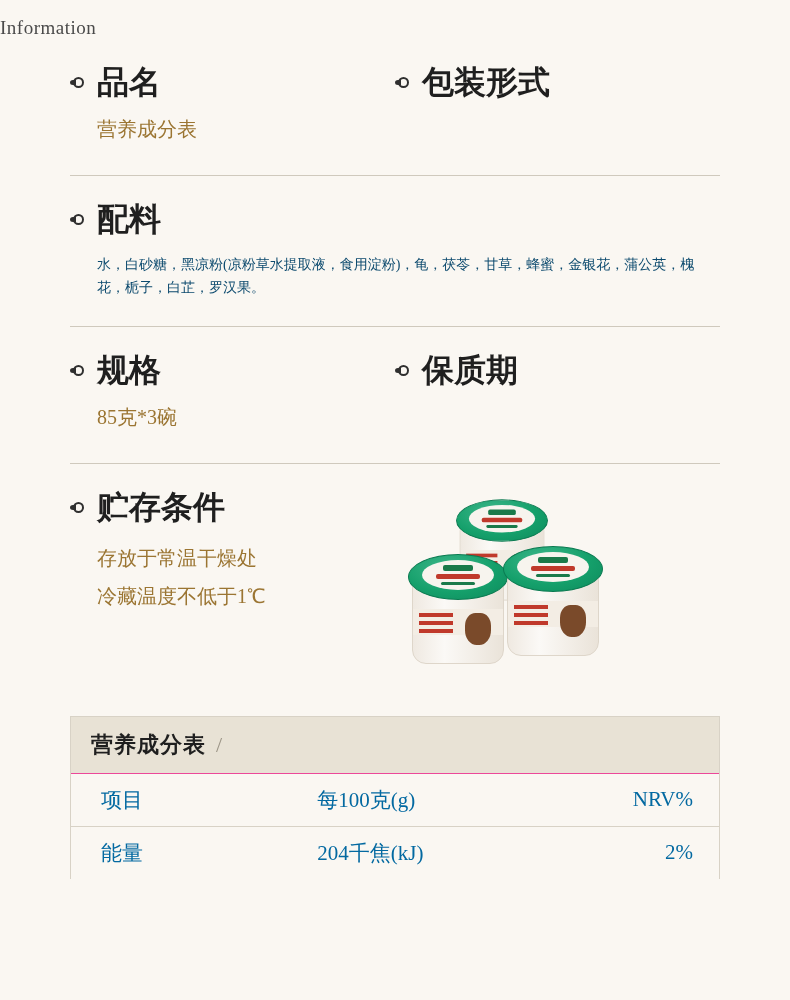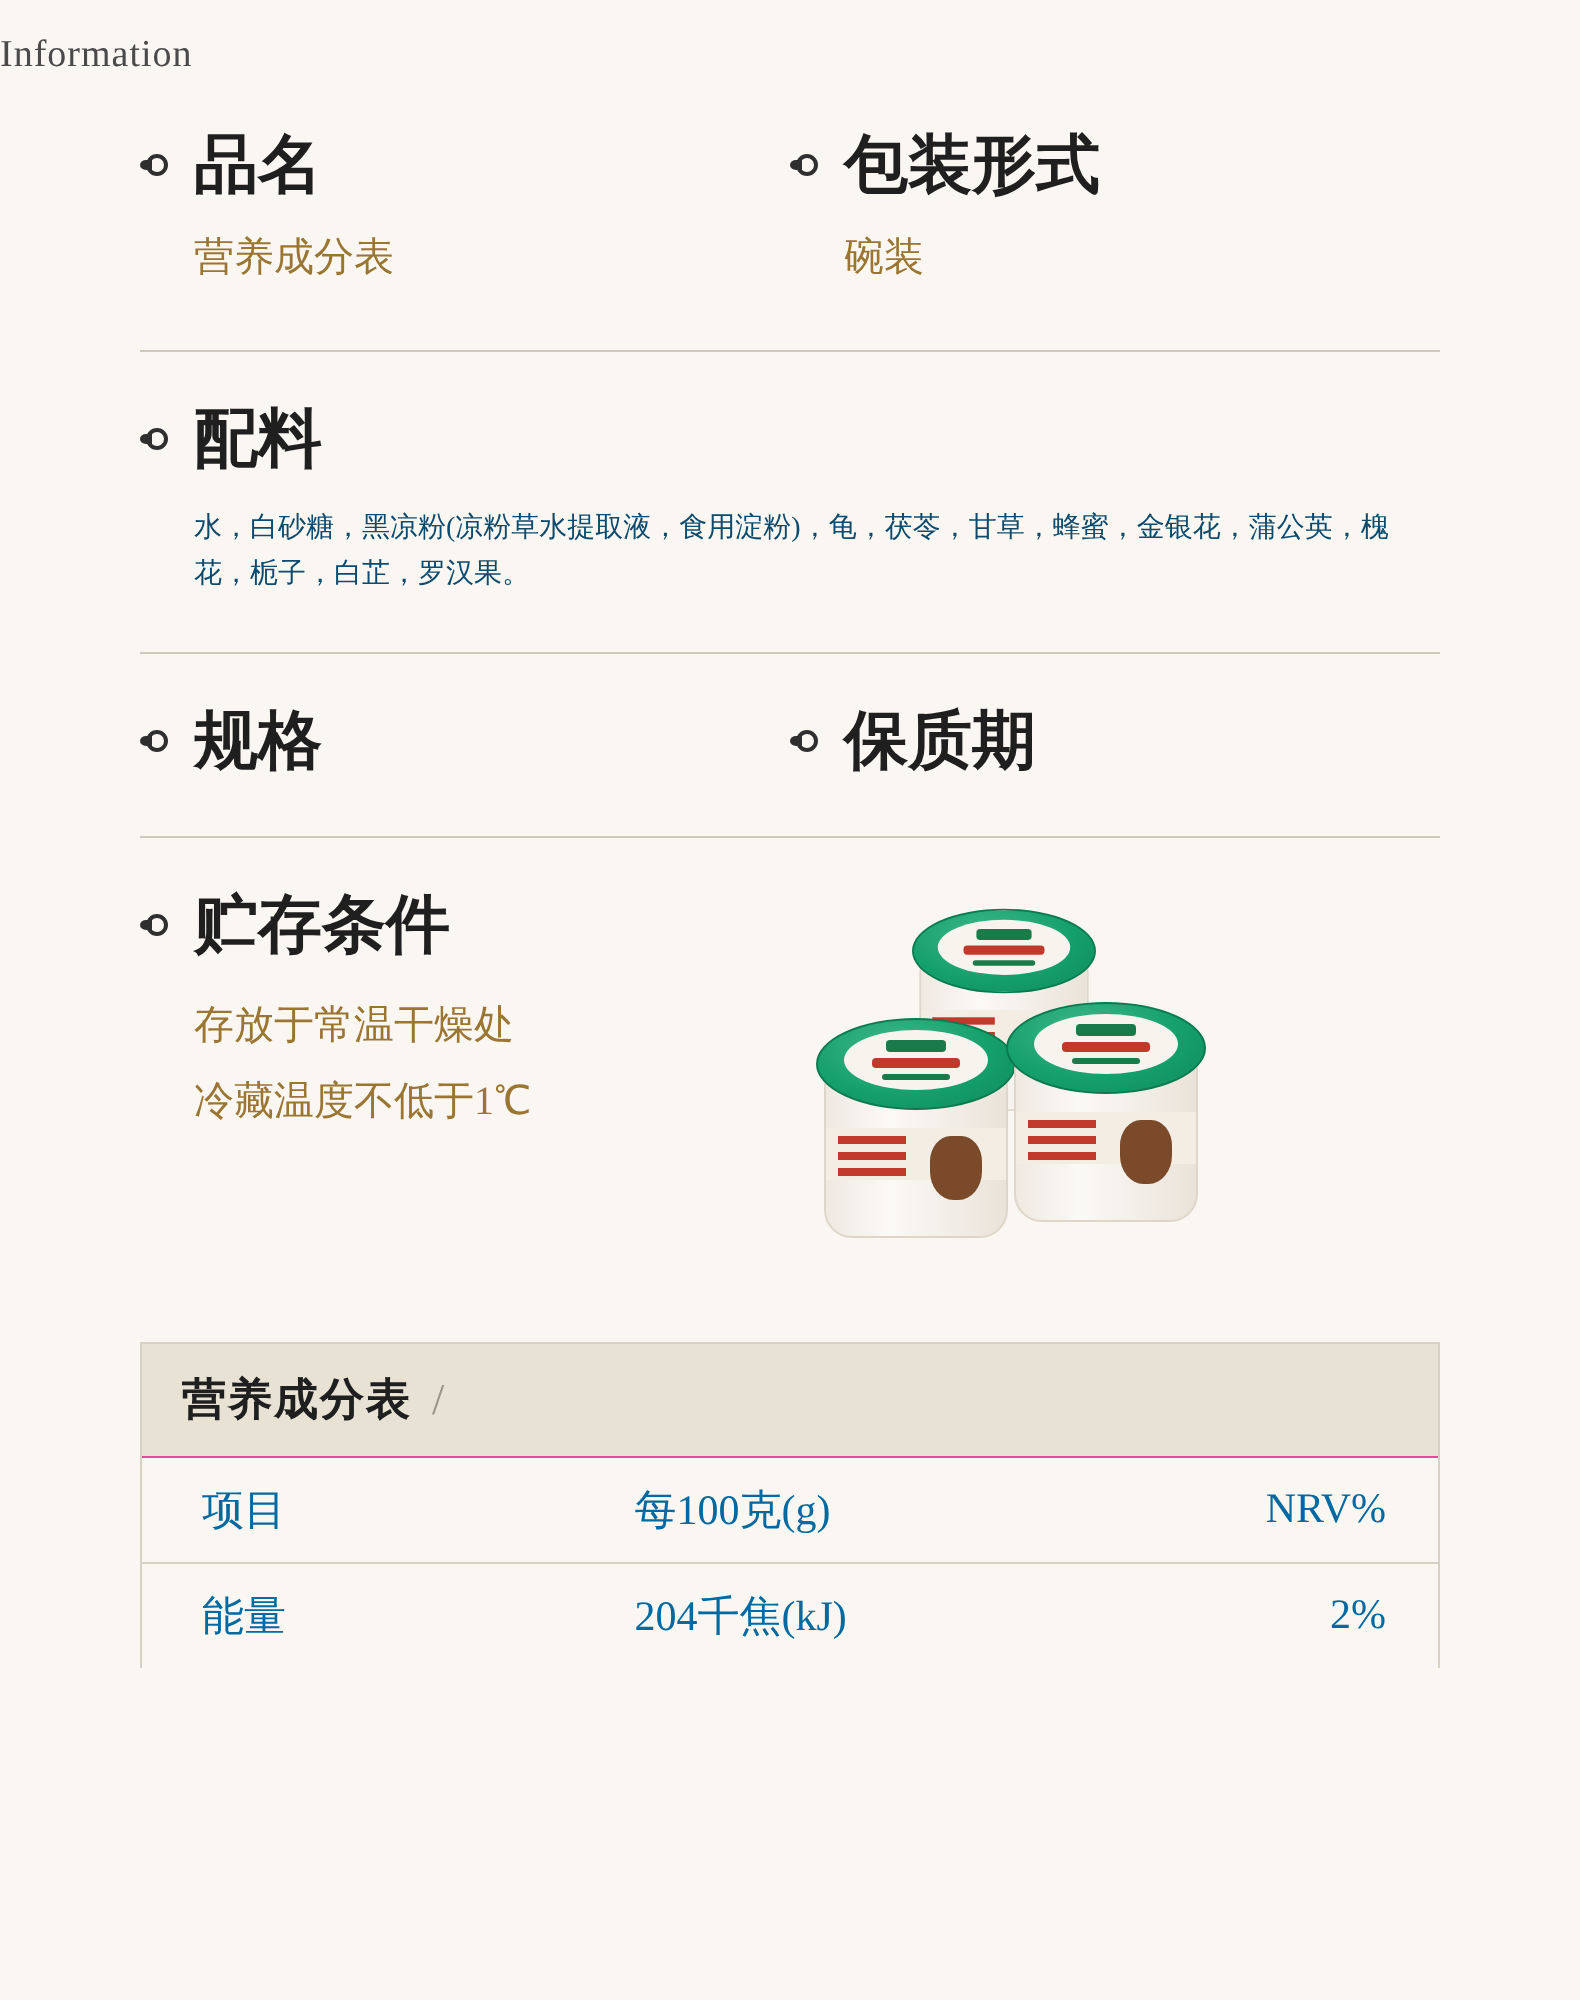--- a/index.html
+++ b/index.html
@@ -282,21 +282,20 @@
           <span class="bullet"></span>
           <span class="label-text">品名</span>
         </div>
         <div class="value-text">营养成分表</div>
       </div>
       <div class="col">
         <div class="label-line">
           <span class="bullet"></span>
           <span class="label-text">包装形式</span>
         </div>
-        <div class="value-text">碗装</div>
       </div>
     </div>
 
   </div>
 
   <div style="height:30px"></div>
   <div class="divider"></div>
 
   <div class="content">
     <div class="section">
@@ -311,20 +310,21 @@
   <div style="height:26px"></div>
   <div class="divider"></div>
 
   <div class="content">
     <div class="section row2">
       <div class="col">
         <div class="label-line">
           <span class="bullet"></span>
           <span class="label-text">规格</span>
         </div>
+        <div class="value-text">85克*3碗</div>
       </div>
       <div class="col">
         <div class="label-line">
           <span class="bullet"></span>
           <span class="label-text">保质期</span>
         </div>
       </div>
     </div>
   </div>
 

